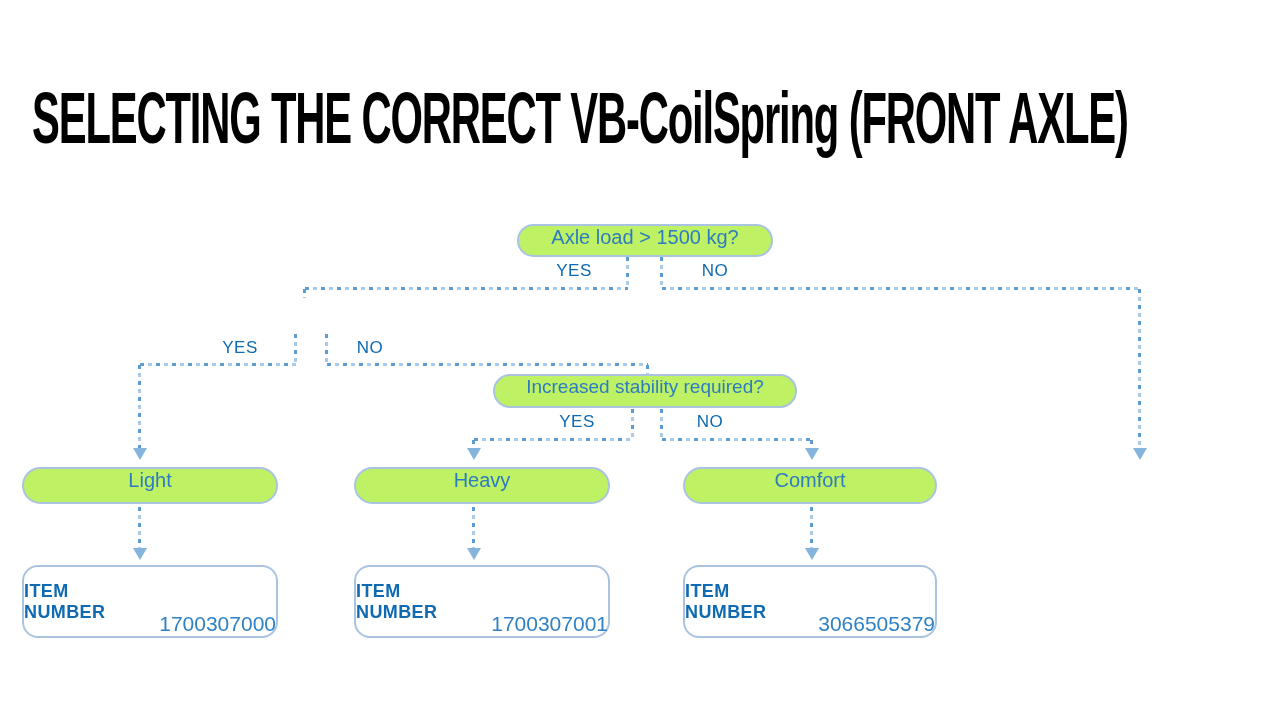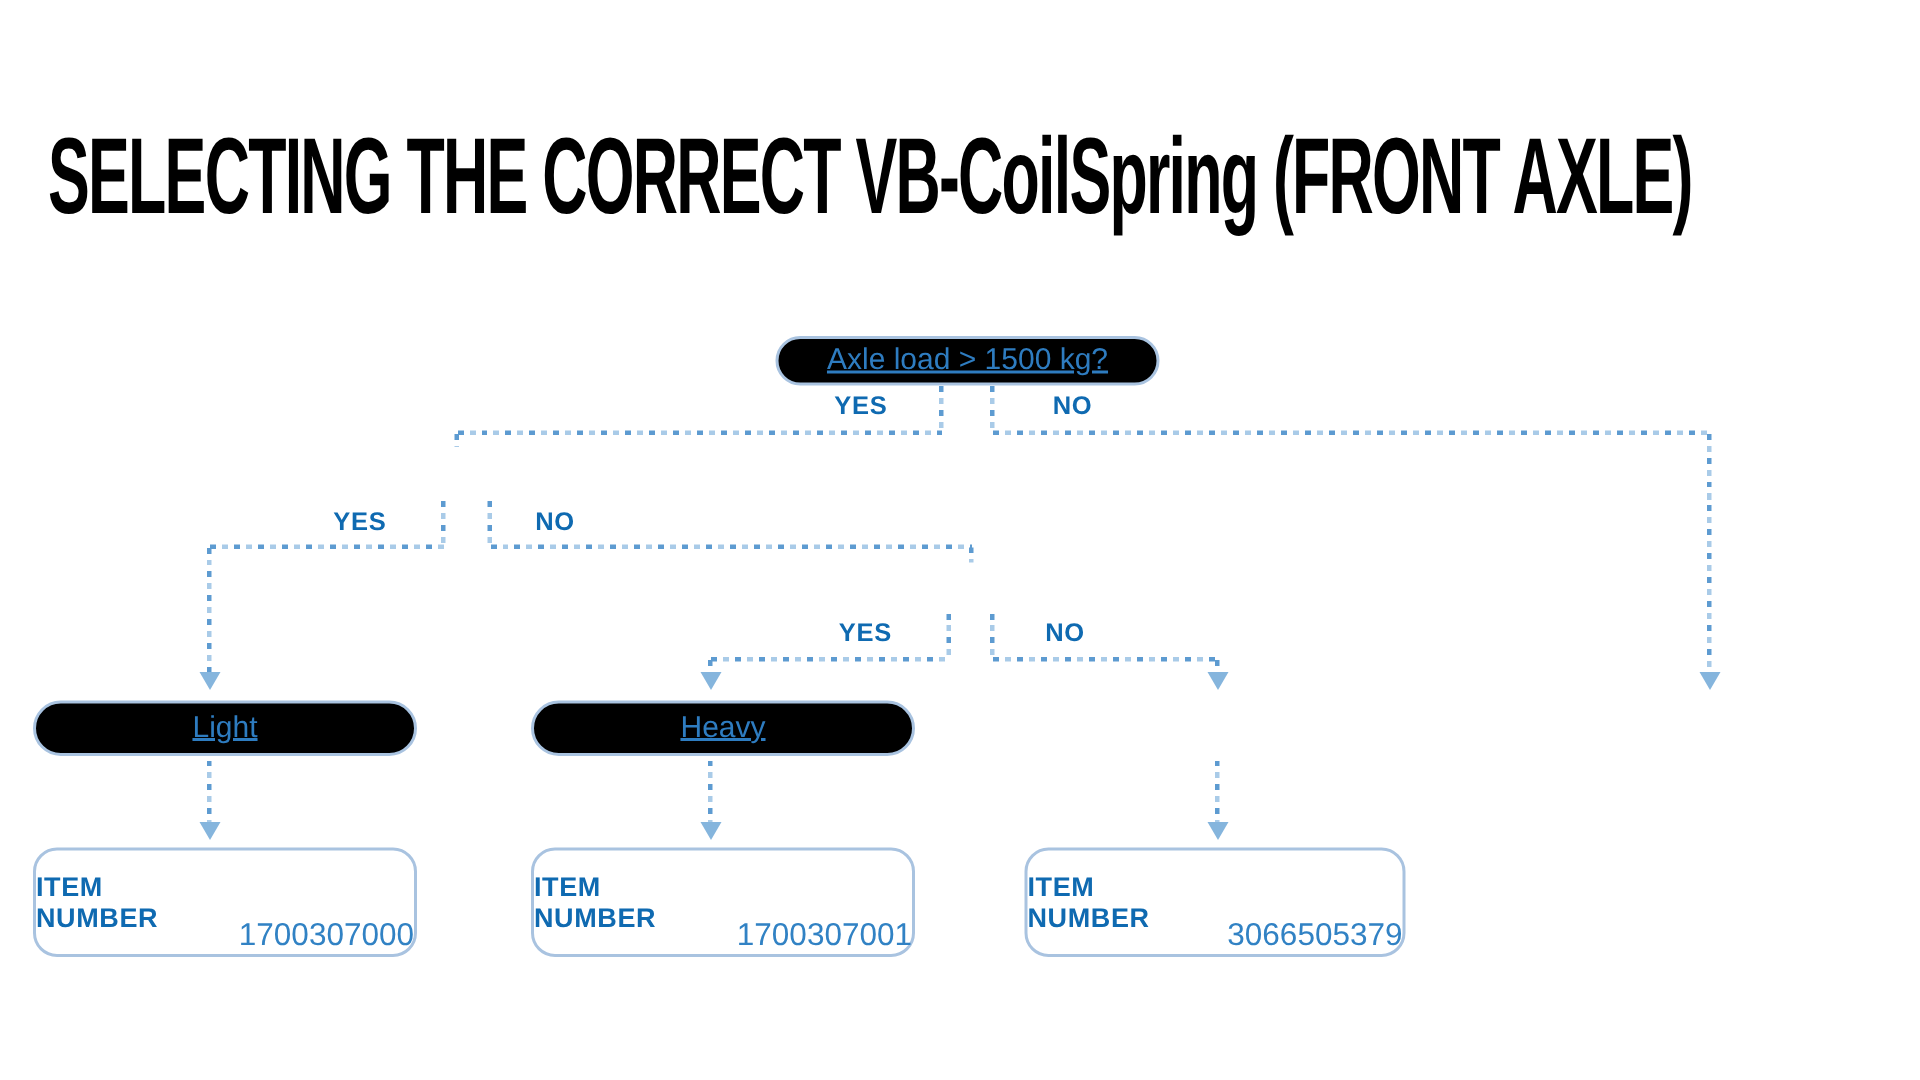--- a/index.html
+++ b/index.html
@@ -36,28 +36,27 @@
   }
   .page-title .squeeze {
     display: inline-block;
     transform: scaleX(0.58);
     transform-origin: left top;
   }
   .pill {
     position: absolute;
     border: 2.5px solid var(--box-border, #a9c3e0);
     border-radius: 20px;
-    background: #000000;
+    background: #bef264;
     display: flex;
-    align-items: center;
+    align-items: flex-start;
     justify-content: center;
     color: var(--question-text, #2e7cc0);
     font-size: 20px;
     text-align: center;
-    text-decoration: underline;
   }
   .itembox {
     position: absolute;
     border: 2.5px solid var(--box-border, #a9c3e0);
     border-radius: 16px;
     background: #fff;
     display: flex;
     align-items: center;
     justify-content: center;
     gap: 9px;
@@ -71,21 +70,21 @@
   .itembox .item-number {
     color: var(--item-number, #3182c4);
     font-size: 21px;
     margin-top: 44px;
   }
   .yn {
     position: absolute;
     width: 70px;
     text-align: center;
     color: var(--yes-no-label, #0f6ab1);
-    font-weight: bold;
+    font-weight: normal;
     font-size: 17px;
     letter-spacing: 0.5px;
   }
   .hline {
     position: absolute;
     height: 3px;
     background: repeating-linear-gradient(90deg,
       var(--dash-dark, #5d9bd1) 0 4px, transparent 4px 8px,
       var(--dash-light, #a9cbe8) 8px 12px, transparent 12px 16px);
   }
@@ -109,20 +108,23 @@
 <body>
 
 <div class="canvas">
 
   <div class="page-title">
     <span class="squeeze">SELECTING THE CORRECT VB-CoilSpring (FRONT AXLE)</span>
   </div>
 
   <div class="pill" style="left:517px; top:224px; width:256px; height:33px;">
     <span>Axle load &gt; 1500 kg?</span>
+  </div>
+  <div class="pill" style="left:493px; top:374px; width:304px; height:34px; font-size:19px;">
+    <span>Increased stability required?</span>
   </div>
 
   <div class="yn" style="left:539px; top:261px;">YES</div>
   <div class="yn" style="left:680px; top:261px;">NO</div>
   <div class="yn" style="left:205px; top:338px;">YES</div>
   <div class="yn" style="left:335px; top:338px;">NO</div>
   <div class="yn" style="left:542px; top:412px;">YES</div>
   <div class="yn" style="left:675px; top:412px;">NO</div>
 
   <div class="vline" style="left:626px; top:257px; height:30px;"></div>
@@ -149,20 +151,23 @@
   <div class="vline" style="left:810px; top:440px; height:8px;"></div>
   <div class="arrow" style="left:467px; top:448px;"></div>
   <div class="arrow" style="left:805px; top:448px;"></div>
 
   <div class="pill" style="left:354px; top:467px; width:256px; height:37px;">
     <span>Heavy</span>
   </div>
   <div class="pill" style="left:22px; top:467px; width:256px; height:37px;">
     <span>Light</span>
   </div>
+  <div class="pill" style="left:683px; top:467px; width:254px; height:37px;">
+    <span>Comfort</span>
+  </div>
 
   <div class="vline" style="left:138px; top:507px; height:41px;"></div>
   <div class="vline" style="left:472px; top:507px; height:41px;"></div>
   <div class="vline" style="left:810px; top:507px; height:41px;"></div>
   <div class="arrow" style="left:133px; top:548px;"></div>
   <div class="arrow" style="left:467px; top:548px;"></div>
   <div class="arrow" style="left:805px; top:548px;"></div>
 
   <div class="itembox" style="left:22px; top:565px; width:256px; height:73px;">
     <div class="item-heading">ITEM NUMBER</div>

